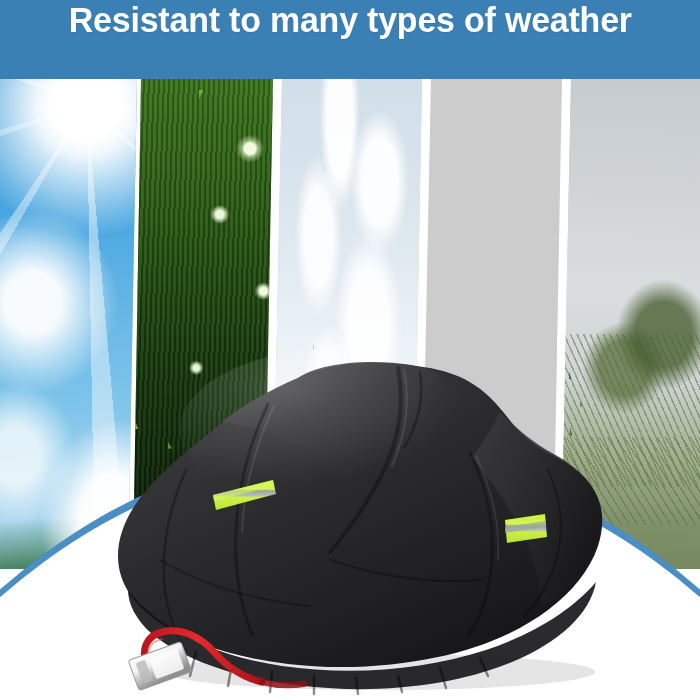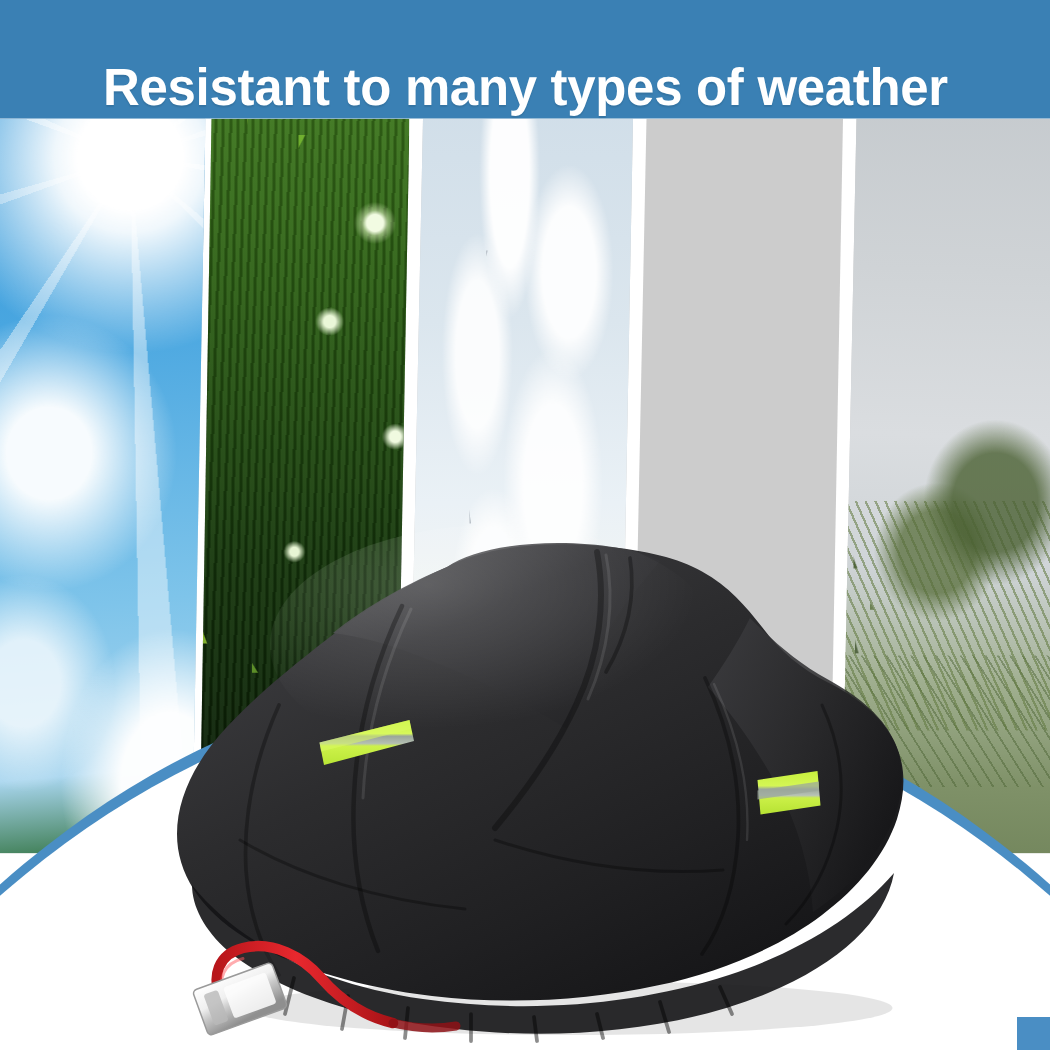--- a/index.html
+++ b/index.html
@@ -15,21 +15,21 @@
     width:700px; height:700px;
     background:#ffffff;
     overflow:hidden;
   }
 
   
   #banner {
     position:absolute; left:0; top:0;
     width:700px; height:79px;
     background:#3a80b4;
-    display:flex; align-items:flex-end; justify-content:center;
+    display:flex; align-items:flex-start; justify-content:center;
     z-index:40;
   }
   #banner-title {
     color:#ffffff;
     font-size:35px;
     font-weight:bold;
     letter-spacing:-0.2px;
     white-space:nowrap;
     transform:scaleX(0.97);
     text-shadow:0 1px 1px rgba(0,0,0,.10);

